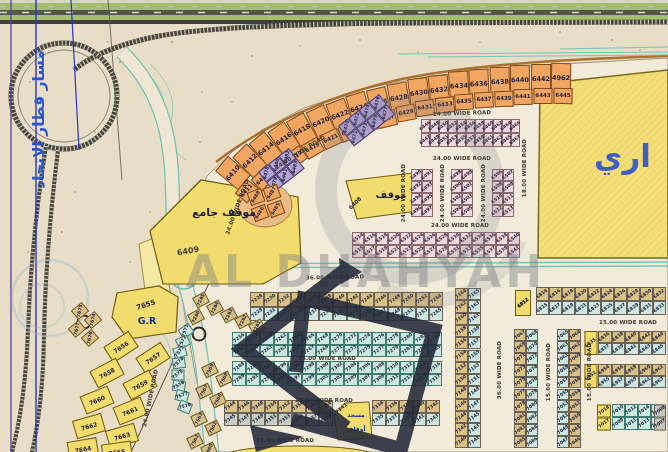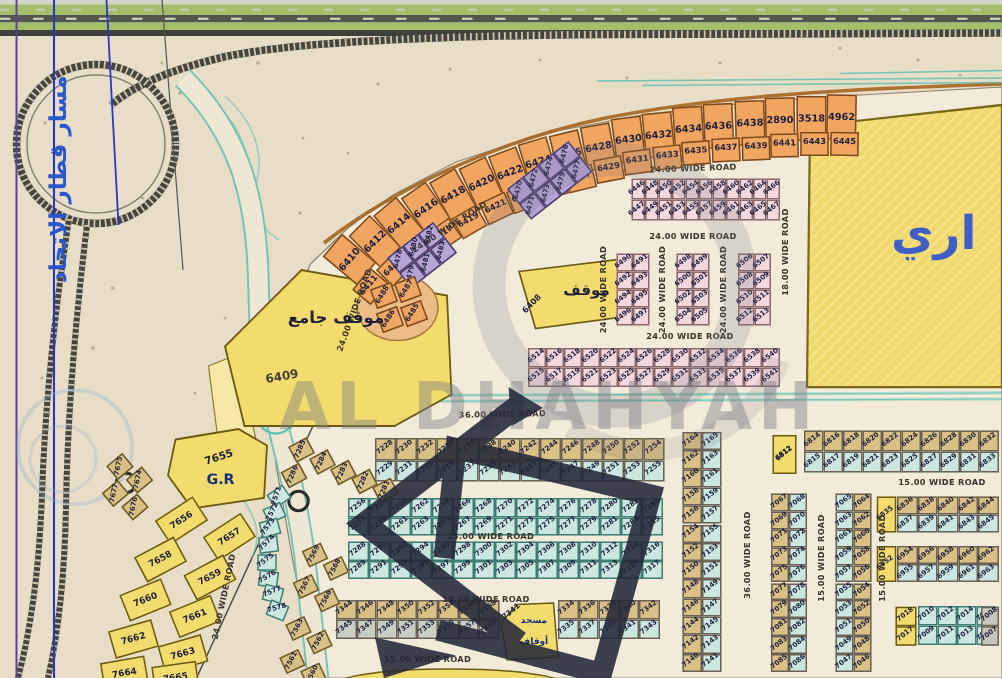--- a/index.html
+++ b/index.html
@@ -199,24 +199,24 @@
       <div class="cell" style="width: 20px; height: 30px; background: rgb(240, 166, 97); border-color: rgb(125, 74, 30); left: 459.211px; top: 86.4382px; transform: translate(-50%, -50%) rotate(-3.79903deg);">
         <span style="font-size: 6.5px; transform: rotate(0deg);">6434</span>
       </div>
       <div class="cell" style="width: 20px; height: 30px; background: rgb(240, 166, 97); border-color: rgb(125, 74, 30); left: 479.477px; top: 83.8523px; transform: translate(-50%, -50%) rotate(-2.54092deg);">
         <span style="font-size: 6.5px; transform: rotate(0deg);">6436</span>
       </div>
       <div class="cell" style="width: 20px; height: 30px; background: rgb(240, 166, 97); border-color: rgb(125, 74, 30); left: 499.816px; top: 81.8184px; transform: translate(-50%, -50%) rotate(-1.72736deg);">
         <span style="font-size: 6.5px; transform: rotate(0deg);">6438</span>
       </div>
       <div class="cell" style="width: 20px; height: 30px; background: rgb(240, 166, 97); border-color: rgb(125, 74, 30); left: 520.163px; top: 79.8994px; transform: translate(-50%, -50%) rotate(-0.89938deg);">
-        <span style="font-size: 6.5px; transform: rotate(0deg);">2890</span>
+        <span style="font-size: 6.5px; transform: rotate(0deg);">6440</span>
       </div>
       <div class="cell" style="width: 20px; height: 30px; background: rgb(240, 166, 97); border-color: rgb(125, 74, 30); left: 540.582px; top: 78.9497px; transform: translate(-50%, -50%) rotate(0.0503098deg);">
-        <span style="font-size: 6.5px; transform: rotate(0deg);">3518</span>
+        <span style="font-size: 6.5px; transform: rotate(0deg);">6442</span>
       </div>
       <div class="cell" style="width: 20px; height: 30px; background: rgb(240, 166, 97); border-color: rgb(125, 74, 30); left: 561px; top: 78px; transform: translate(-50%, -50%) rotate(1deg);">
         <span style="font-size: 6.5px; transform: rotate(0deg);">4962</span>
       </div>
       <div class="cell" style="width: 19px; height: 16px; background: rgb(240, 166, 97); border-color: rgb(125, 74, 30); left: 247px; top: 191px; transform: translate(-50%, -50%) rotate(-50deg);">
         <span style="font-size: 5.5px; transform: rotate(0deg);">6411</span>
       </div>
       <div class="cell" style="width: 19px; height: 16px; background: rgb(240, 166, 97); border-color: rgb(125, 74, 30); left: 262.797px; top: 179.033px; transform: translate(-50%, -50%) rotate(-45.213deg);">
         <span style="font-size: 5.5px; transform: rotate(0deg);">6413</span>
       </div>

